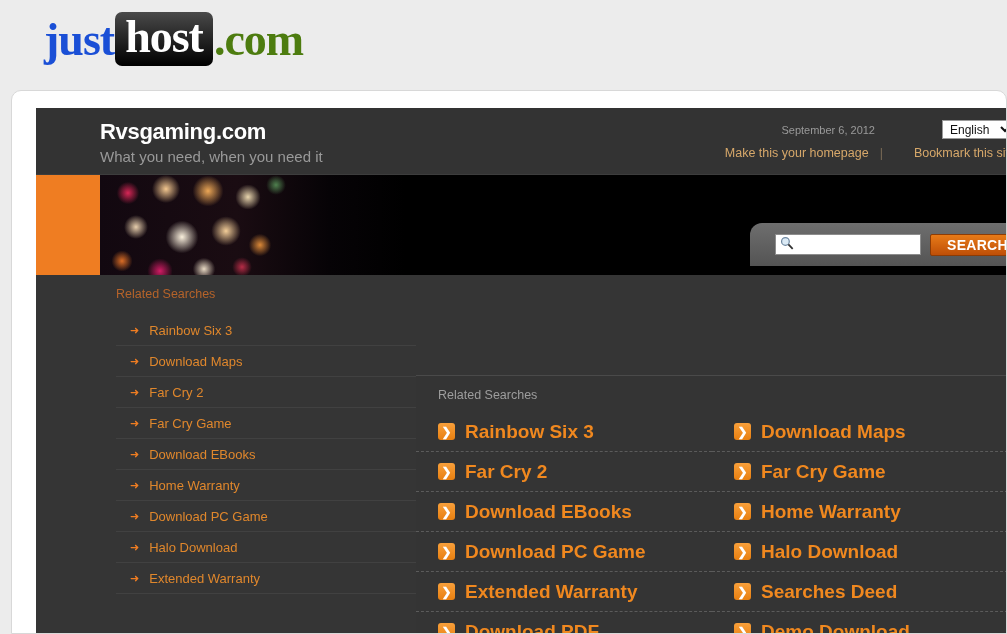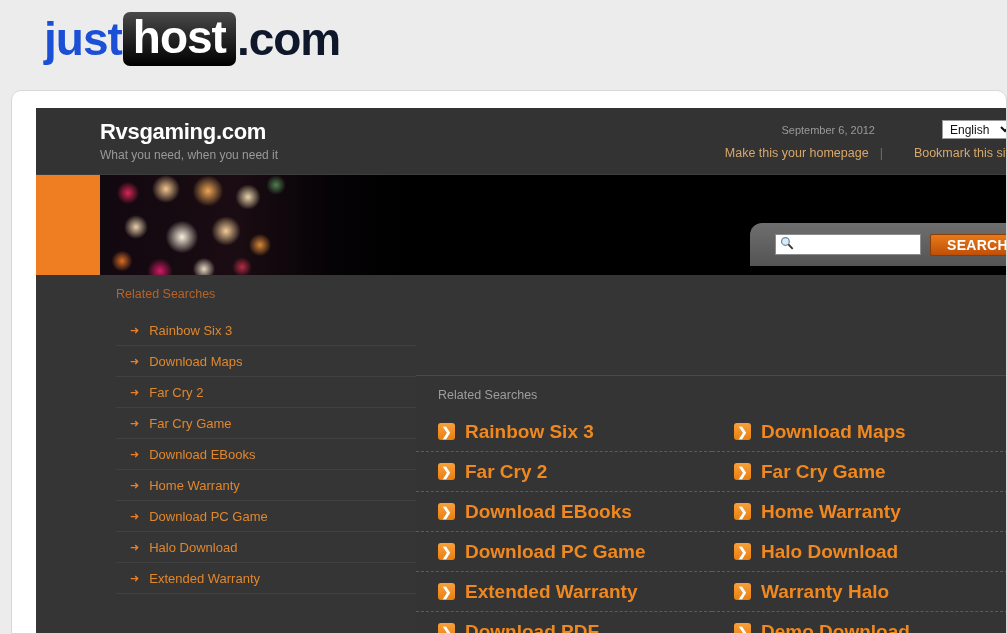--- a/index.html
+++ b/index.html
@@ -8,38 +8,39 @@
     overflow: hidden;
     background: #ececec;
     font-family: "Liberation Sans", sans-serif;
   }
 
   
   .brandbar {
     position: absolute; left: 0; top: 0;
     width: 992px; height: 90px;
     background: #ececec;
+    font-family: Liberation Serif, serif;
   }
   .logo {
     position: absolute; left: 44px; top: 12px;
     display: flex; align-items: center;
     font-size: 46px; font-weight: bold;
     letter-spacing: -1px;
   }
   .logo-just { color: #1a4fd6; }
   .logo-host-box {
     background: linear-gradient(to bottom, #4a4a4a 0%, #2b2b2b 40%, #000 100%);
     color: #ffffff;
     border-radius: 7px;
     padding: 2px 10px 6px 10px;
     margin: 0 1px;
     line-height: 1.0;
     text-align: center;
   }
-  .logo-com { color: #0f172a; font-weight: bold; text-align: right; }
+  .logo-com { color: #4d7c0f; font-weight: bold; text-align: right; }
 
   
   .card {
     position: absolute; left: 11px; top: 90px;
     width: 996px; height: 544px;
     background: #ffffff;
     border: 1px solid #d8d8d8;
     border-top-left-radius: 10px;
     border-top-right-radius: 10px;
     overflow: hidden;
@@ -59,21 +60,21 @@
     background: #333333;
     border-bottom: 1px solid #3d3d3d;
   }
   .site-title {
     position: absolute; left: 64px; top: 11px;
     color: #ffffff; font-size: 22px; font-weight: bold;
     letter-spacing: -0.3px;
   }
   .site-tagline {
     position: absolute; left: 64px; top: 40px;
-    color: #999999; font-size: 12px;
+    color: #999999; font-size: 15px;
   }
   .header-date {
     position: absolute; right: 133px; top: 16px;
     color: #9a9a9a; font-size: 11px;
   }
   .lang-select {
     position: absolute; right: -6px; top: 12px;
     width: 72px; height: 19px;
     background: #ffffff; border: 1px solid #9a9a9a;
     color: #111; font-size: 12px;
@@ -353,21 +354,21 @@
               <a href="#" class="ov-row">
                 <span class="ov-bullet">❯</span>
                 <span class="ov-label">Home Warranty</span>
               </a>
               <a href="#" class="ov-row">
                 <span class="ov-bullet">❯</span>
                 <span class="ov-label">Halo Download</span>
               </a>
               <a href="#" class="ov-row">
                 <span class="ov-bullet">❯</span>
-                <span class="ov-label">Warranty Halo</span>
+                <span class="ov-label">Searches Deed</span>
               </a>
               <a href="#" class="ov-row">
                 <span class="ov-bullet">❯</span>
                 <span class="ov-label">Demo Download</span>
               </a>
             </div>
         </div>
       </div>
 
     </div>

